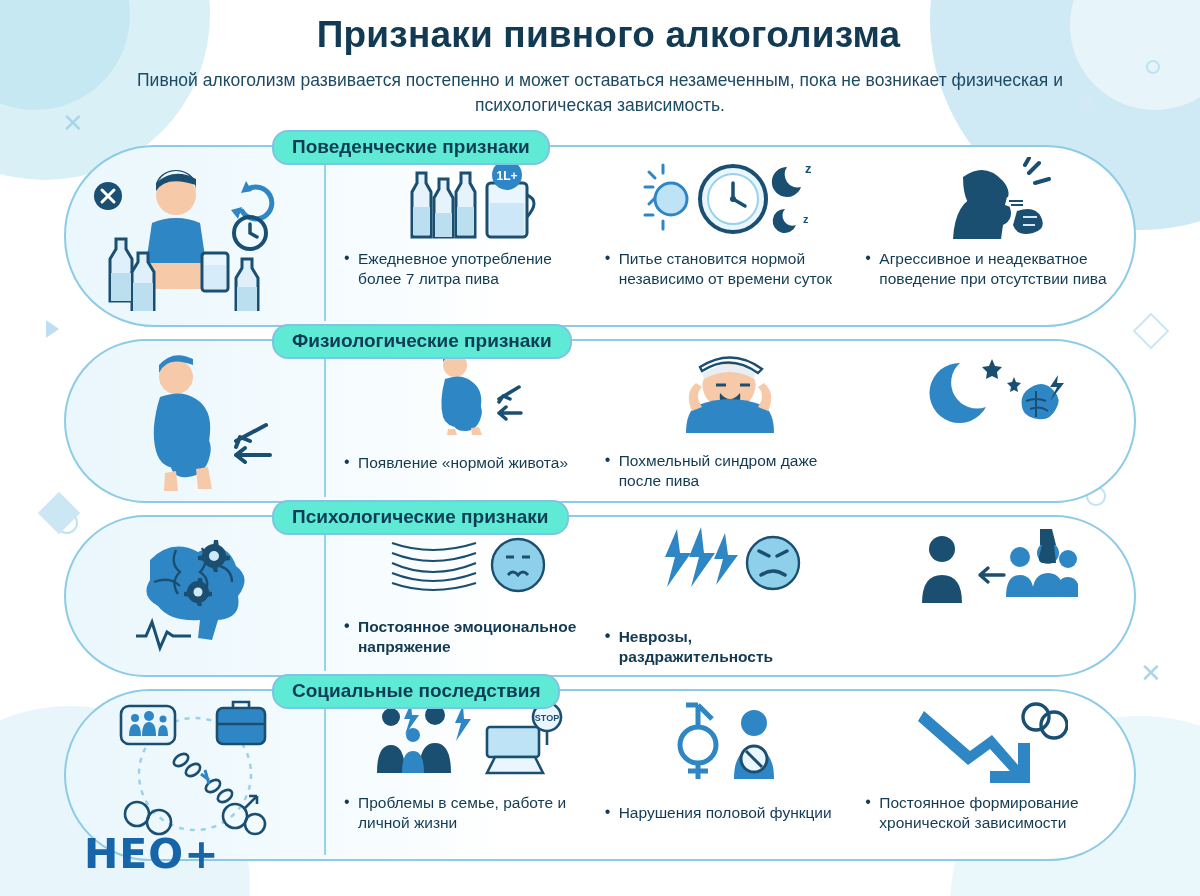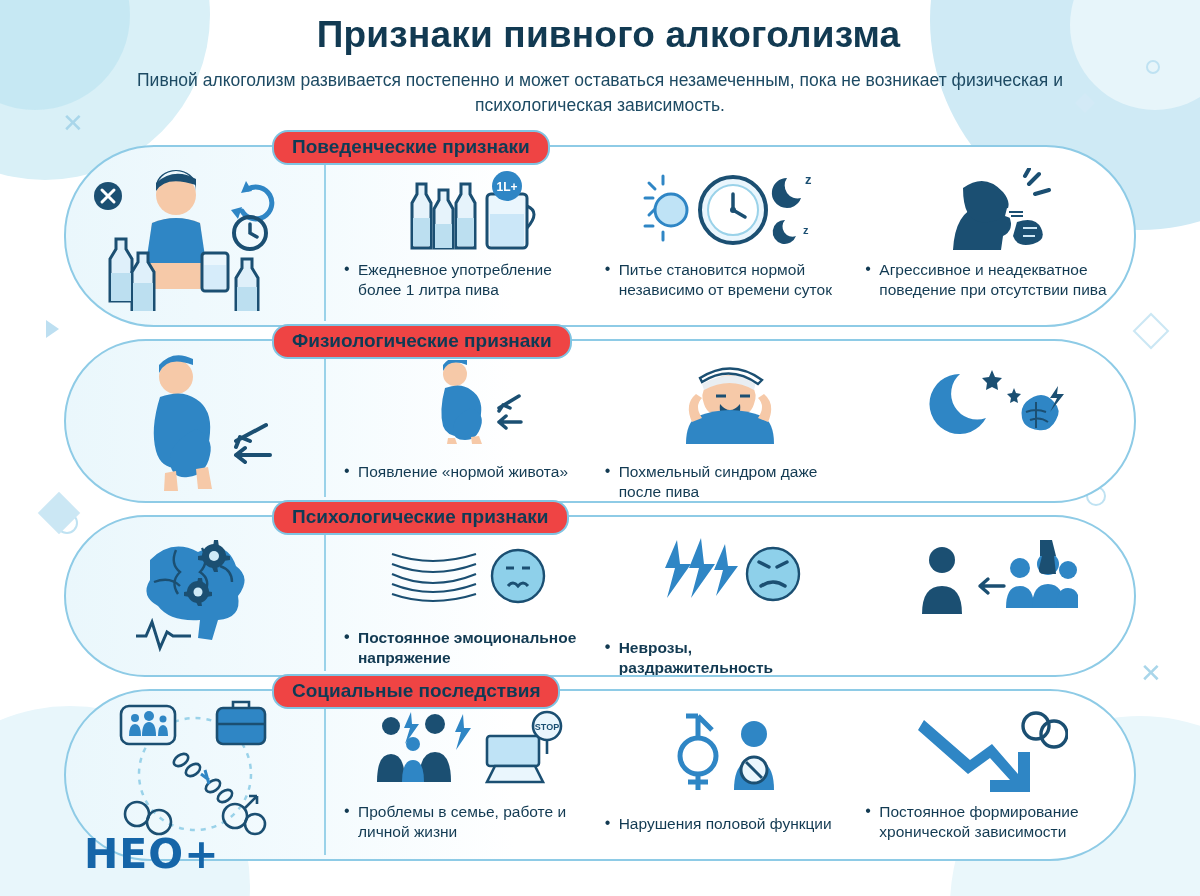--- a/index.html
+++ b/index.html
@@ -135,21 +135,21 @@
   .card-h1 { height: 178px; }
   .card-h2 { height: 160px; }
   .card-h3 { height: 158px; font-weight: bold; }
   .card-h4 { height: 168px; }
 
   .sec-label {
     position: absolute;
     top: -15px;
     left: 208px;
     z-index: 6;
-    background: #ef4444;
+    background: #5eead4;
     border: 2px solid #7fc4e2;
     border-radius: 16px;
     padding: 4px 18px 5px 18px;
     font-size: 19px;
     font-weight: bold;
     color: #0e3b55;
     white-space: nowrap;
   }
 
   .hero {
@@ -164,21 +164,20 @@
     width: 2px;
     background: #9ad2e9;
     margin: 4px 0;
   }
   .items {
     flex: 1;
     display: flex;
     align-items: stretch;
     padding: 8px 14px 20px 18px;
     gap: 6px;
-    margin-top: 11px;
   }
   .item {
     flex: 1;
     display: flex;
     flex-direction: column;
     align-items: center;
     position: relative;
   }
   .item .art {
     height: 86px;
@@ -311,21 +310,21 @@
                   <rect x="44" y="56" width="17" height="24"></rect>
                   <rect x="66" y="50" width="17" height="28"></rect>
                 </g>
                 <rect x="96" y="26" width="40" height="54" rx="4" fill="#eaf6fd" stroke="#1b4f72" stroke-width="3"></rect>
                 <rect x="99" y="46" width="34" height="32" fill="#cbe7f8"></rect>
                 <path d="M136 38 q14 6 0 22" fill="none" stroke="#1b4f72" stroke-width="3"></path>
                 <circle cx="116" cy="18" r="15" fill="#2f86c5"></circle>
                 <text x="116" y="23" font-size="12" font-weight="bold" fill="#fff" text-anchor="middle" font-family="Liberation Sans, sans-serif">1L+</text>
               </svg>
             </div>
-            <div class="txt">Ежедневное употребление более 1 литра пива</div>
+            <div class="txt">Ежедневное употребление более 7 литра пива</div>
           </div>
 
           <div class="item">
             <div class="art">
               <svg width="190" height="84" viewBox="0 0 190 84">
                 <g stroke="#2f86c5" stroke-width="3" stroke-linecap="round">
                   <path d="M26 8 v8 M8 30 h8 M12 15 l6 6 M12 47 l6 -6 M8 58 h8 M26 72 v-8"></path>
                 </g>
                 <circle cx="34" cy="42" r="16" fill="#bfe3f6" stroke="#2f86c5" stroke-width="3"></circle>
                 <circle cx="96" cy="42" r="33" fill="#eaf6fd" stroke="#1b4f72" stroke-width="4"></circle>

